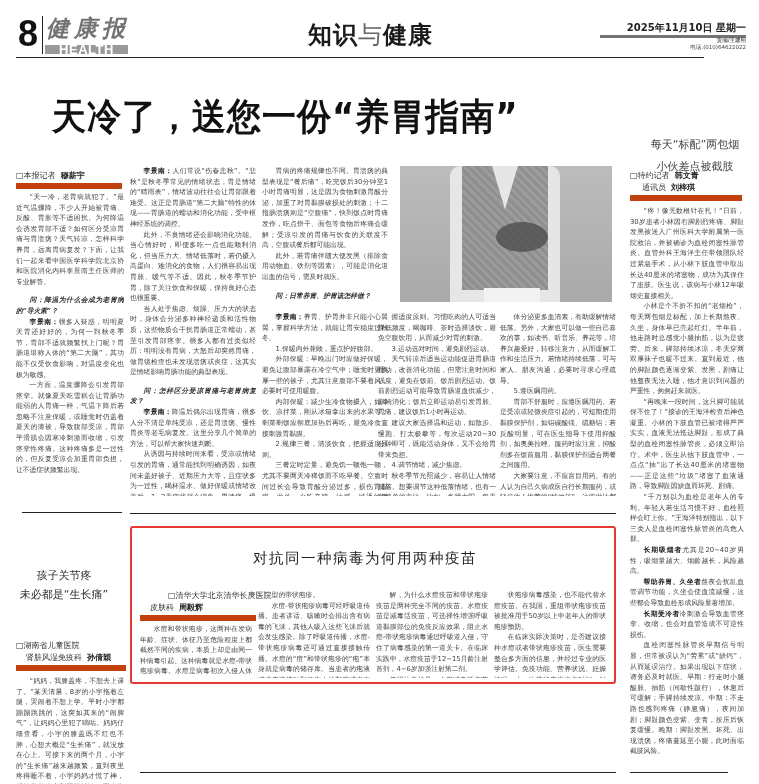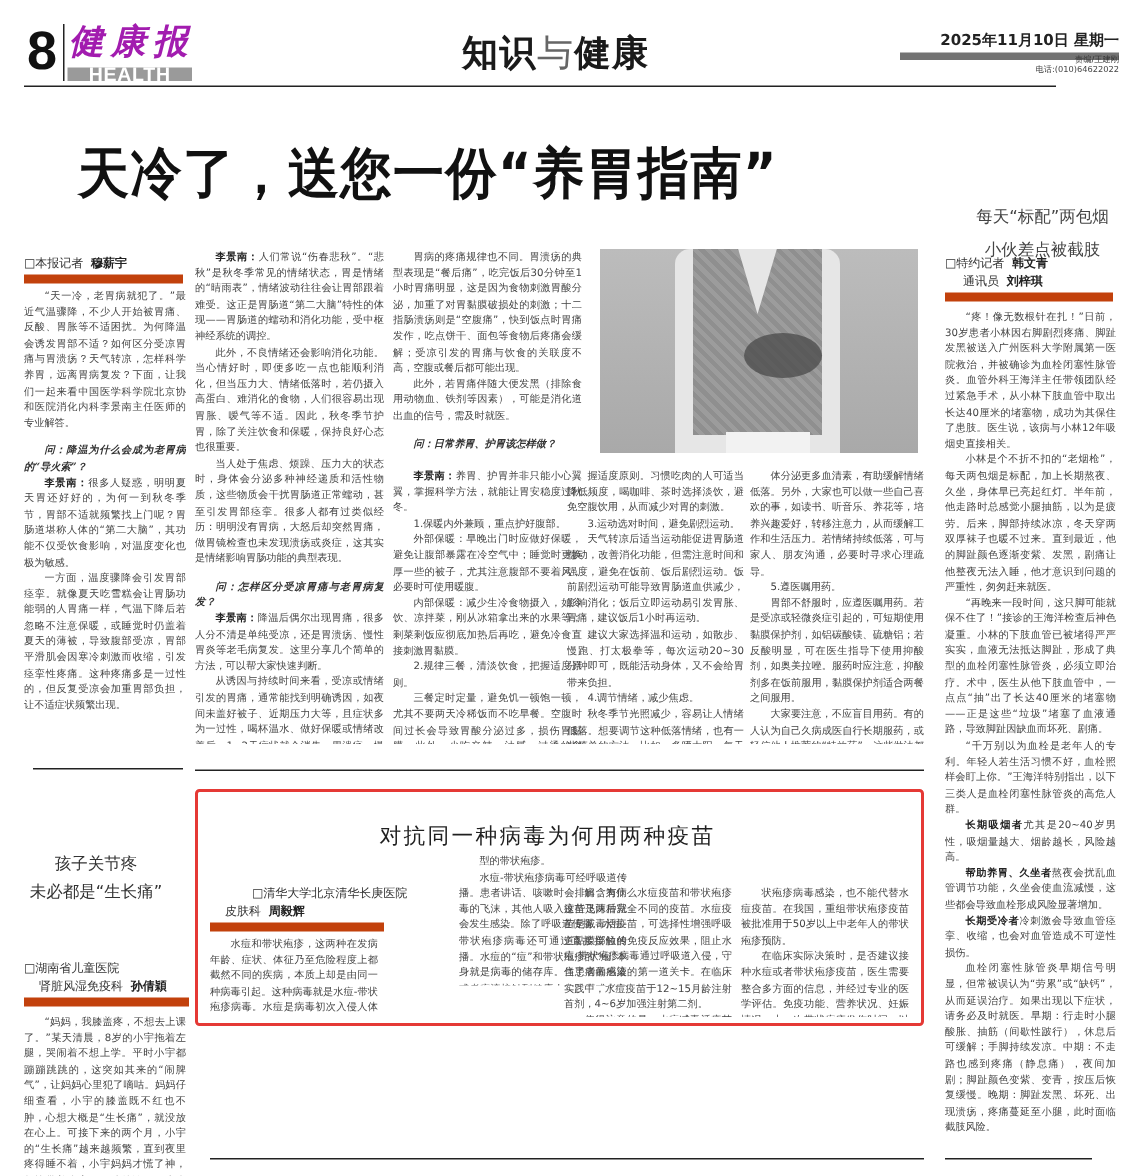--- a/index.html
+++ b/index.html
@@ -1,25 +1,25 @@
 <!DOCTYPE html>
 <html><head>
 <meta charset="utf-8">
 <style>
   html,body{margin:0;padding:0;background:#fff;}
   body{width:759px;height:784px;position:relative;overflow:hidden;font-family:"DejaVu Sans","Liberation Sans",sans-serif;color:#222;}
   .abs{position:absolute;}
   
   .pagenum{left:18px;top:14px;font-family:"Liberation Sans",sans-serif;font-weight:bold;font-size:36px;line-height:40px;color:#111;}
   .masthead-sep{left:42px;top:16px;width:1px;height:38px;background:#222;}
-  .masthead-cn{left:46px;top:14px;font-family:"DejaVu Serif",serif;font-weight:bold;font-style:italic;font-size:23px;letter-spacing:5px;color:#a21caf;line-height:28px;}
+  .masthead-cn{left:46px;top:14px;font-family:"DejaVu Serif",serif;font-weight:bold;font-style:italic;font-size:23px;letter-spacing:5px;color:#737373;line-height:28px;}
   .masthead-en{left:45px;top:45px;width:83px;height:9px;background:#9a9a9a;color:#fff;font-family:"Liberation Sans",sans-serif;font-weight:bold;font-size:13px;line-height:9px;text-align:center;letter-spacing:0.5px;word-spacing:5px;}
   .section-title{left:308px;top:20px;font-family:"DejaVu Sans",sans-serif;font-weight:bold;font-size:24px;line-height:30px;color:#1a1a1a;letter-spacing:1px;}
   .section-title .yu{font-weight:normal;color:#666;}
-  .date{left:600px;top:22px;width:146px;text-align:right;font-size:10px;font-weight:bold;line-height:12px;border-bottom:5px solid #737373;padding-bottom:1px;}
+  .date{left:600px;top:22px;width:146px;text-align:right;font-size:10px;font-weight:bold;line-height:12px;border-bottom:3px solid #737373;padding-bottom:1px;}
   .editor{left:600px;top:36px;width:146px;text-align:right;font-size:5.5px;line-height:8px;color:#333;}
   .phone{left:600px;top:43px;width:146px;text-align:right;font-size:5.5px;line-height:8px;color:#444;}
   .header-rule{left:16px;top:57px;width:336px;height:2px;background:#222;}
   
   .headline{left:52px;top:94px;font-family:"DejaVu Sans",sans-serif;font-weight:bold;font-size:34px;line-height:44px;color:#111;letter-spacing:1px;transform:scaleY(1.08);}
   .teaser{left:640px;top:102px;width:110px;text-align:center;font-size:11px;line-height:22px;color:#444;margin-top:32px;}
   
   .byline{font-size:8px;line-height:12px;color:#333;border-bottom:6px solid #c2410c;padding-bottom:1px;}
   .byline b{color:#222;}
   
@@ -138,21 +138,21 @@
     <p>“妈妈，我膝盖疼，不想去上课了。”某天清晨，8岁的小宇拖着左腿，哭闹着不想上学。平时小宇都蹦蹦跳跳的，这突如其来的“闹脾气”，让妈妈心里犯了嘀咕。妈妈仔细查看，小宇的膝盖既不红也不肿，心想大概是“生长痛”，就没放在心上。可接下来的两个月，小宇的“生长痛”越来越频繁，直到夜里疼得睡不着，小宇妈妈才慌了神，赶忙带着小宇到医院就诊。医生为小宇做了一系列检查，最后确定小宇不是简单的“生长痛”，而是幼年型特发性关节炎。这可把妈妈吓坏了：“关节疼不是‘成长痛’吗，小朋友怎么也会得关节炎？”</p>
   </div>
 
 <div class="abs box" style="left:130px;top:526px;width:482px;height:154px;"></div>
 <div class="abs box-title" style="left:122px;top:548px;width:486px;">对抗同一种病毒为何用两种疫苗</div>
 <div class="abs byline" style="left:140px;top:590px;width:110px;border:none;padding-left:28px;">□清华大学北京清华长庚医院</div>
 <div class="abs byline" style="left:140px;top:602px;width:106px;padding-left:10px;"><span>皮肤科</span>&nbsp;&nbsp;<b>周毅辉</b></div>
 <div class="abs col" style="left:140px;top:624px;width:112px;height:54px;">
     <p>水痘和带状疱疹，这两种在发病年龄、症状、体征乃至危险程度上都截然不同的疾病，本质上却是由同一种病毒引起。这种病毒就是水痘-带状疱疹病毒。水痘是病毒初次入侵人体时的表现，常见于儿童；带状疱疹则是潜伏的病毒在人体免疫力下降时引起的局部皮肤表现，常见于中老年人。</p>
   </div>
-<div class="abs col" style="left:258px;top:569px;width:112px;height:88px;margin-left:48px;">
+<div class="abs col" style="left:258px;top:590px;width:112px;height:88px;">
     <p>型的带状疱疹。</p>
     <p>水痘-带状疱疹病毒可经呼吸道传播。患者讲话、咳嗽时会排出含有病毒的飞沫，其他人吸入这些飞沫后就会发生感染。除了呼吸道传播，水痘-带状疱疹病毒还可通过直接接触传播。水痘的“痘”和带状疱疹的“疱”本身就是病毒的储存库。当患者的疱液或者疱液接触到健康人的黏膜或者有细微破损的皮肤时，很有可能造成感染。</p>
   </div>
 <div class="abs col" style="left:376px;top:590px;width:112px;height:88px;">
     <p>解，为什么水痘疫苗和带状疱疹疫苗是两种完全不同的疫苗。水痘疫苗是减毒活疫苗，可选择性增强呼吸道黏膜部位的免疫反应效果，阻止水痘-带状疱疹病毒通过呼吸道入侵，守住了病毒感染的第一道关卡。在临床实践中，水痘疫苗于12~15月龄注射首剂，4~6岁加强注射第二剂。</p>
     <p>值得注意的是，水痘减毒活疫苗引发的免疫反应缺乏针对脊髓内水痘-带状疱疹病毒再激活的保护作用，无法起到长期抑制带状疱疹发作的效果，因此不能代替带状疱疹疫苗。</p>
   </div>
 <div class="abs col" style="left:494px;top:590px;width:112px;height:88px;">
     <p>状疱疹病毒感染，也不能代替水痘疫苗。在我国，重组带状疱疹疫苗被批准用于50岁以上中老年人的带状疱疹预防。</p>
     <p>在临床实际决策时，是否建议接种水痘或者带状疱疹疫苗，医生需要整合多方面的信息，并经过专业的医学评估。免疫功能、营养状况、妊娠情况、上一次带状疱疹发作时间，以及合并用药等因素，都会被纳入考量。因此大家在接种前应前往免疫预防门诊就诊，专业医师会进行充分评估，以确保疫苗应用的安全有效。</p>

